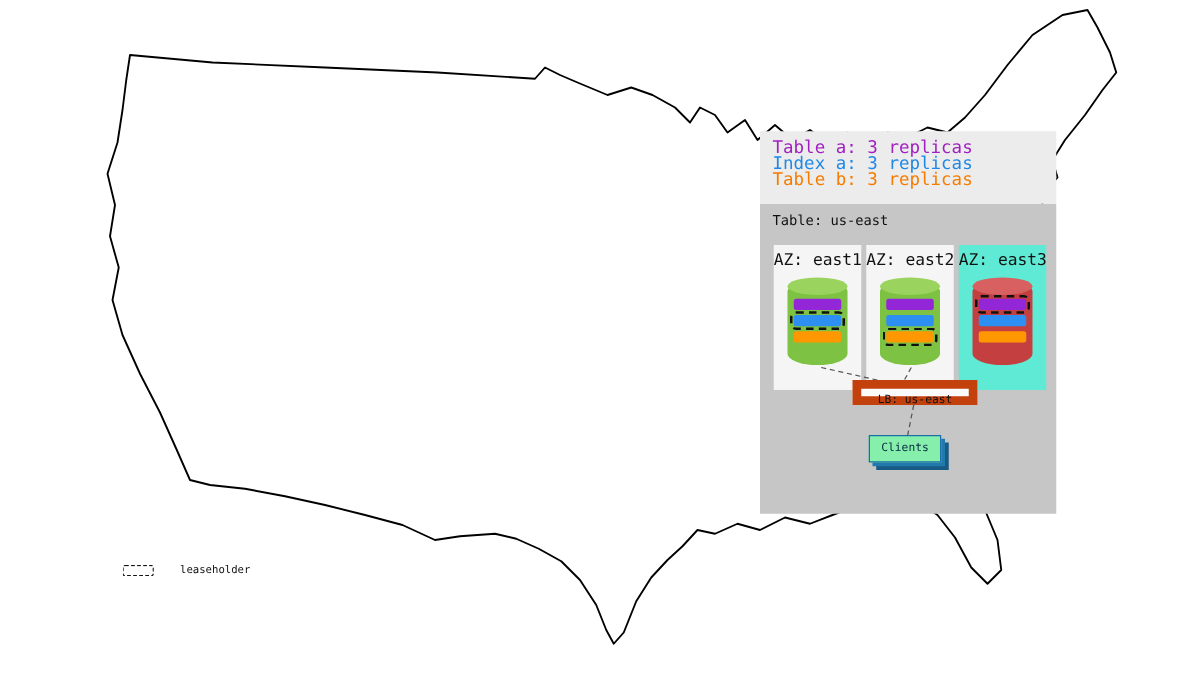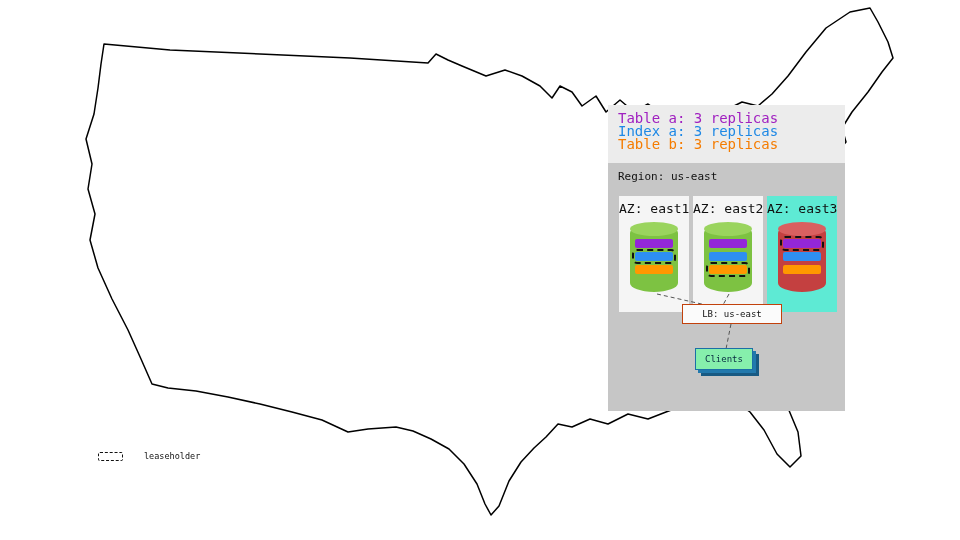--- a/index.html
+++ b/index.html
@@ -38,21 +38,21 @@
   .bar.purple{background:#9327d8;}
   .bar.blue{background:#2e8ff2;}
   .bar.orange{background:#ff9800;}
   .bar.lease{outline:2px dashed #111;outline-offset:1px;}
 
   
   svg.connectors{position:absolute;left:0;top:0;z-index:2;pointer-events:none;}
 
   
   .lb-box{position:absolute;left:682px;top:304px;width:100px;height:20px;z-index:3;
-    background:#fbfbfb;border:1px solid #c2410c;box-sizing:border-box;
+    background:#fbfbfb;border:7px solid #c2410c;box-sizing:border-box;
     font-size:9px;text-align:center;line-height:18px;color:#111;white-space:pre;}
   .clients-box{position:absolute;left:695px;top:348px;width:58px;height:22px;z-index:3;
     background:#86efac;border:1px solid #1b6fa6;box-sizing:border-box;
     box-shadow:3px 3px 0 #2279ad,6px 6px 0 #185a83;
     font-size:9px;text-align:center;line-height:20px;color:#062a40;white-space:pre;}
 
   
   .map-legend{position:absolute;left:98px;top:451px;display:flex;align-items:center;gap:21px;z-index:2;}
   .dash-swatch{display:inline-block;width:25px;height:9px;border:1.5px dashed #111;
     border-radius:2px;background:transparent;box-sizing:border-box;}
@@ -83,21 +83,21 @@
              L94,114 L98,88 L101,64 Z" fill="none" stroke="#000" stroke-width="1.5" stroke-linejoin="round"></path>
   </svg>
 
   <div class="legend-panel">
     <div class="legend-row c-purple">Table a: 3 replicas</div>
     <div class="legend-row c-blue">Index a: 3 replicas</div>
     <div class="legend-row c-orange">Table b: 3 replicas</div>
   </div>
 
   <div class="region-panel">
-    <div class="region-title">Region: us-east</div>
+    <div class="region-title">Table: us-east</div>
 
     <div class="az az1">
       <div class="az-label">AZ: east1</div>
       <div class="cylinder">
         <div class="bars">
           <div class="bar purple"></div>
           <div class="bar blue lease"></div>
           <div class="bar orange"></div>
         </div>
       </div>

